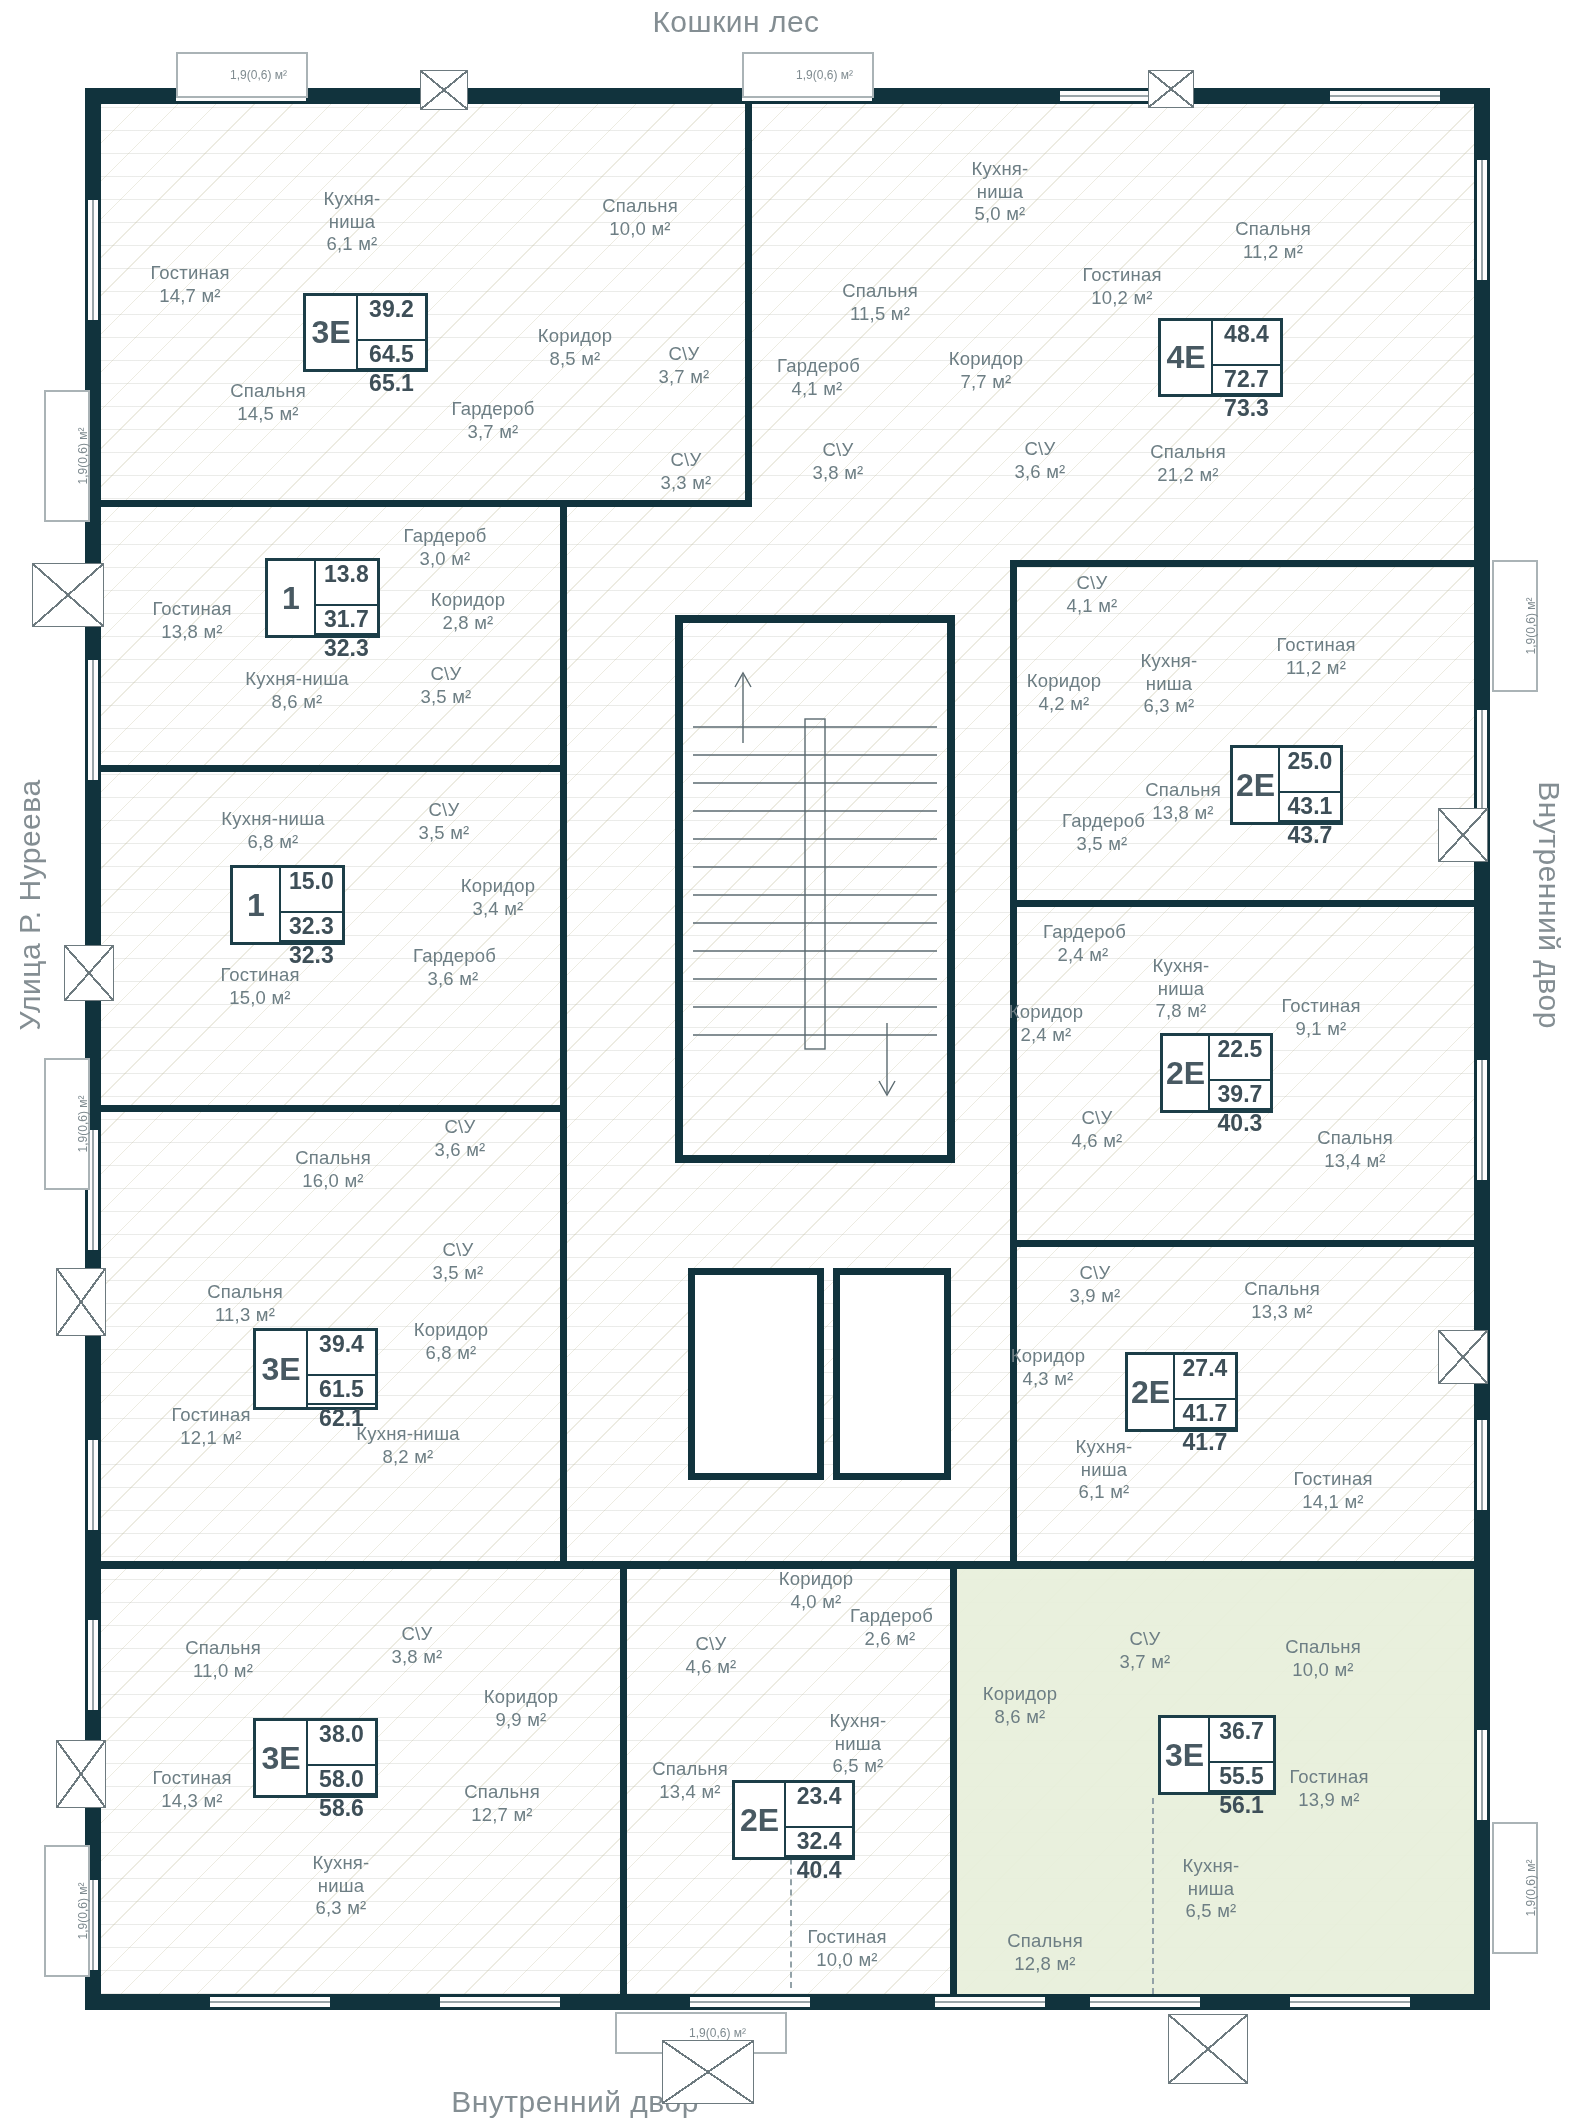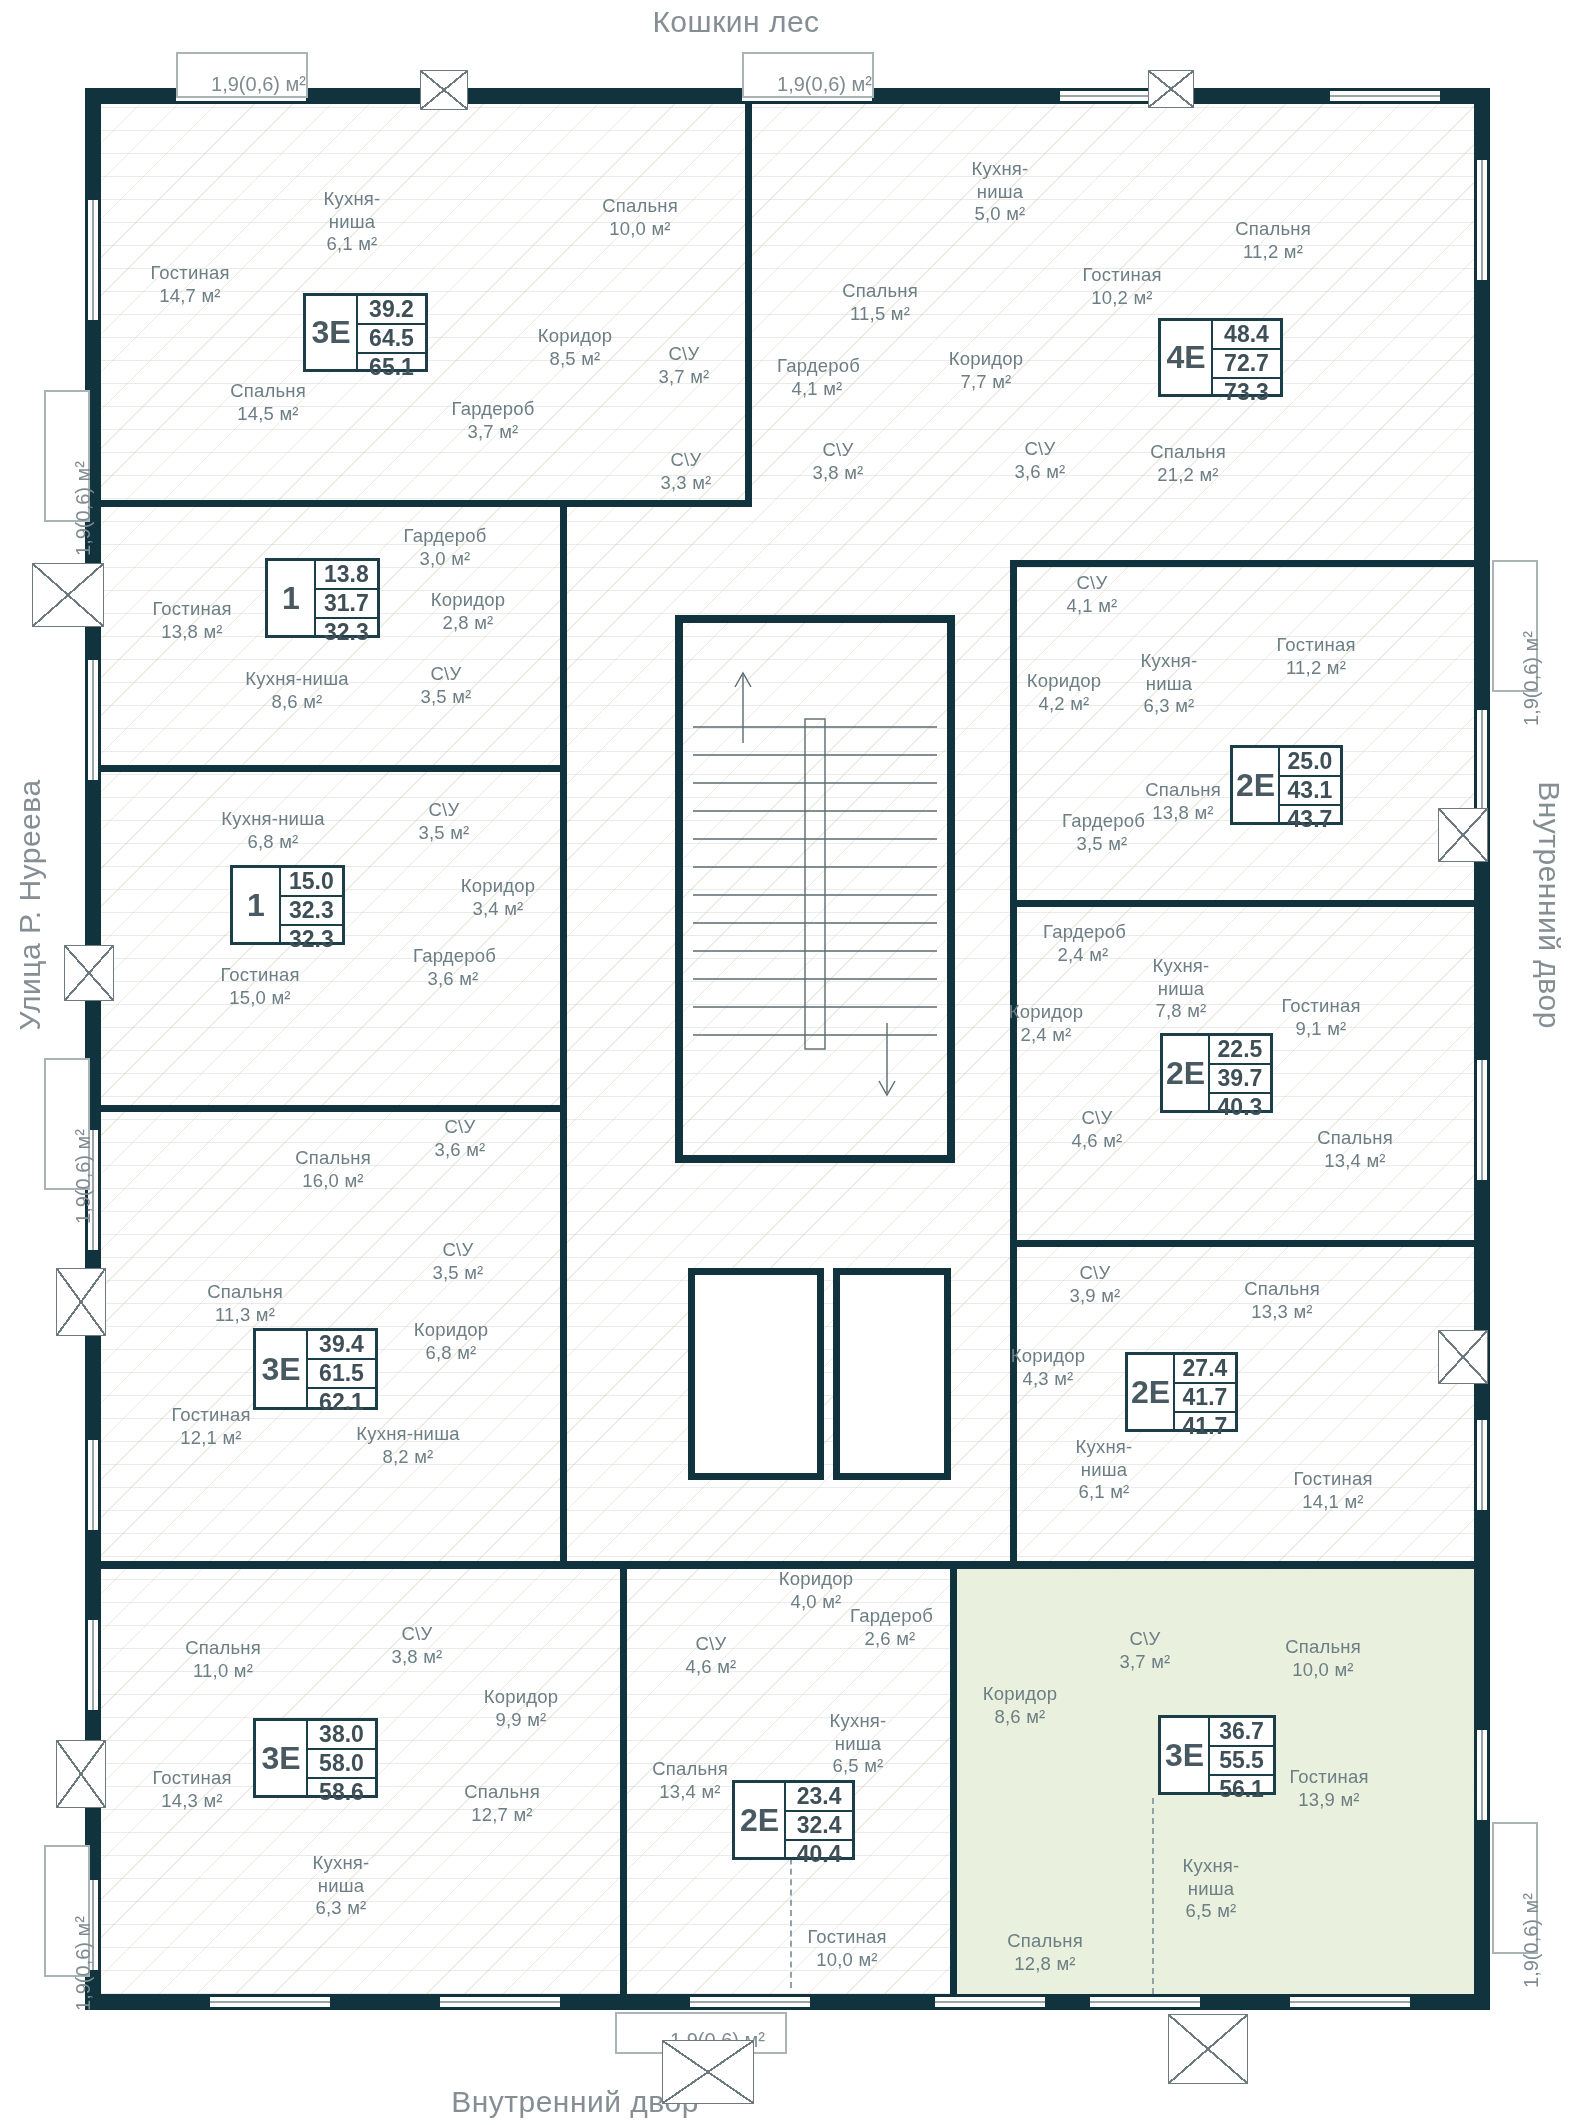--- a/index.html
+++ b/index.html
@@ -22,24 +22,24 @@
   .rl .ra{display:block;}
   .w84{width:86px;}
   .w80{width:80px;}
   
   .sb{position:absolute;display:flex;background:#fff;border:3px solid #1c3e48;box-sizing:border-box;}
   .sbt{width:42%;display:flex;align-items:center;justify-content:center;
        font-size:32px;font-weight:700;color:#485962;border-right:2.5px solid #1c3e48;}
   .sbn{flex:1;display:flex;flex-direction:column;}
   .sbn div{flex:1;display:flex;align-items:center;justify-content:center;
            font-size:23px;font-weight:700;color:#3e4f58;}
-  .sbn .n2{border-top:2.5px solid #1c3e48;border-bottom:2.5px solid #1c3e48;}
-  
-  .bal{position:absolute;border:2px solid #aab3b6;background:#fff;display:flex;align-items:flex-end;
-       justify-content:center;color:#7f8b90;font-size:20px;box-sizing:border-box;padding-left:33px;}
+  .sbn .n2{border-top:2.5px solid #1c3e48;border-bottom:2.5px solid #1c3e48;margin-top:16px;}
+  
+  .bal{position:absolute;border:2px solid #aab3b6;background:#fff;display:flex;align-items:center;
+       justify-content:center;color:#7f8b90;font-size:12px;box-sizing:border-box;padding-left:33px;}
   .bal span{white-space:nowrap;}
   .bal-v span{transform:rotate(-90deg);}
   .xb{position:absolute;border:1.5px solid #6d7a7f;box-sizing:border-box;background:
       linear-gradient(to top right, transparent calc(50% - 1px), #6d7a7f calc(50% - 1px) calc(50% + 1px), transparent calc(50% + 1px)),
       linear-gradient(to bottom right, transparent calc(50% - 1px), #6d7a7f calc(50% - 1px) calc(50% + 1px), transparent calc(50% + 1px)),
       #fff;}
   .lift{position:absolute;border:7px solid #11333d;background:#fff;box-sizing:border-box;}
   .dash-v{position:absolute;width:0;border-left:2px dashed #93a2a8;}
   
   .edge{position:absolute;color:#848e93;font-size:30px;letter-spacing:.5px;white-space:nowrap;}

